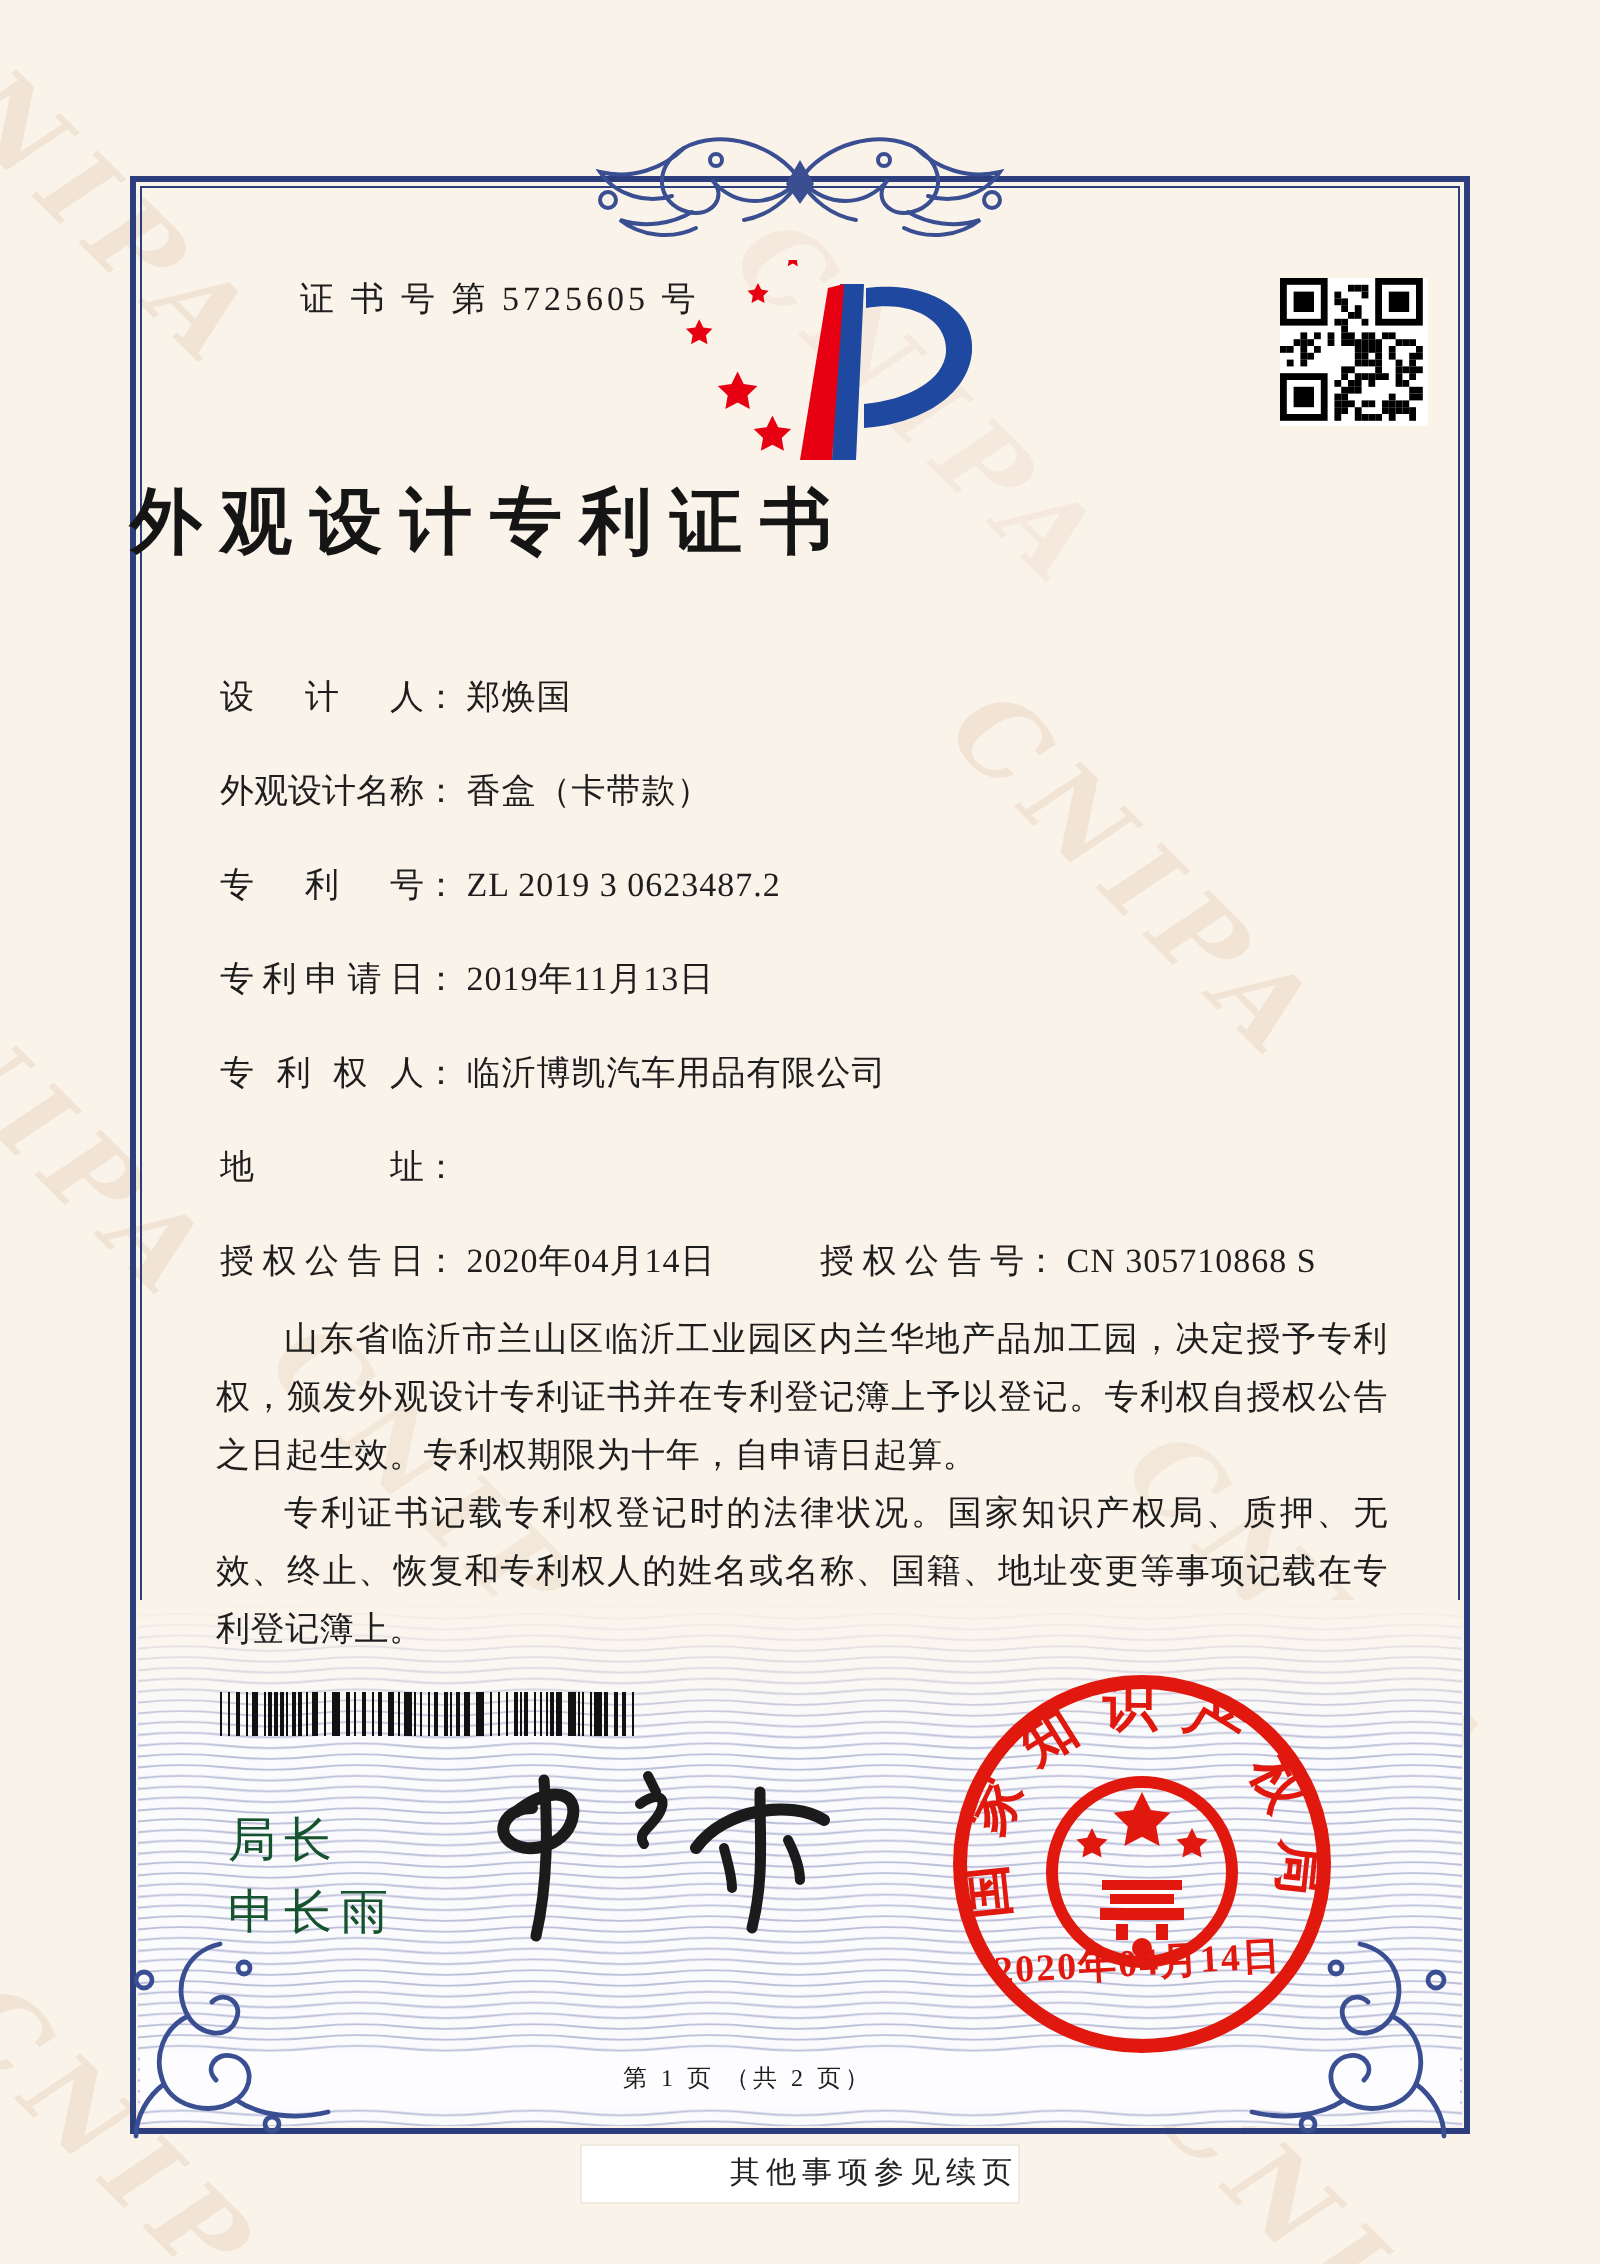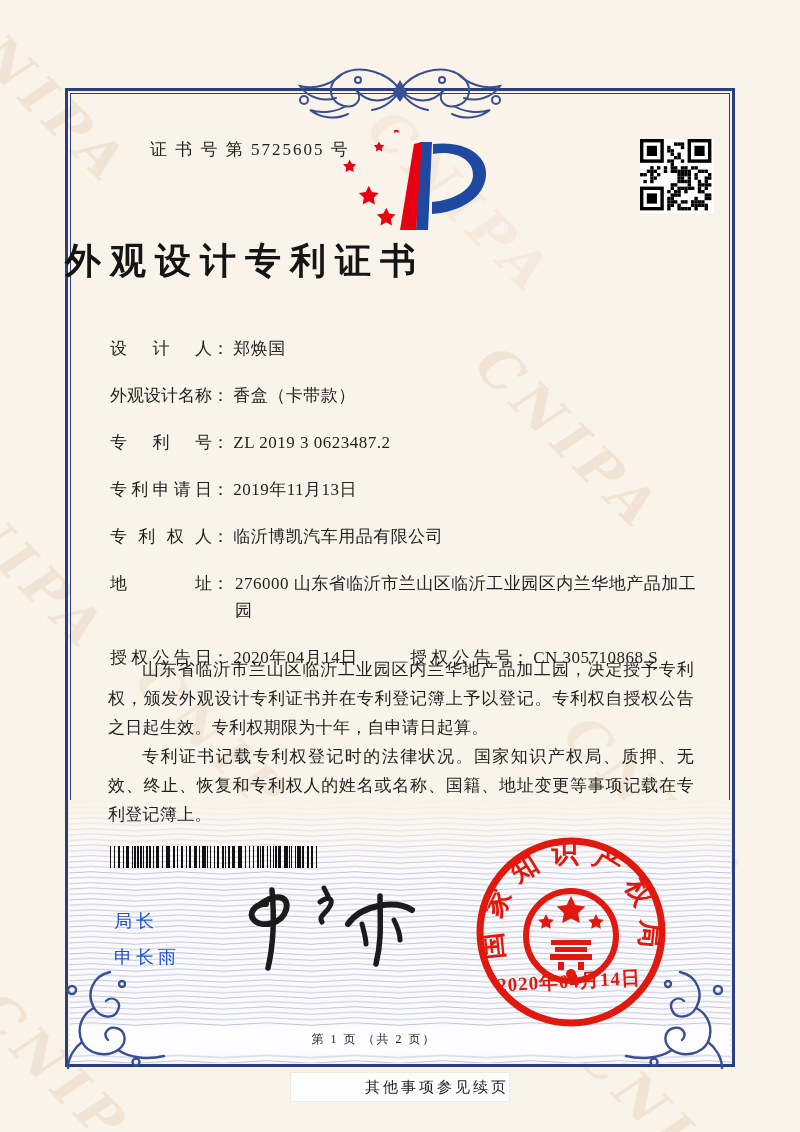--- a/index.html
+++ b/index.html
@@ -58,21 +58,21 @@
 
   
   .body-text { position:absolute; left:108px; top:655px; width:586px; font-size:17px; line-height:29px; z-index:2; }
   .body-text p { text-indent:2em; text-align:justify; letter-spacing:0.3px; }
 
   
   .barcode { position:absolute; left:110px; top:846px; z-index:2; }
 
   
   .signer { position:absolute; left:114px; top:903px; z-index:3; font-family:"Liberation Sans",sans-serif; }
-  .signer div { font-size:18px; letter-spacing:4px; line-height:36px; color:#1d4ed8; }
+  .signer div { font-size:24px; letter-spacing:4px; line-height:36px; color:#14532d; }
   .signature { position:absolute; left:228px; top:876px; z-index:3; }
 
   
   .seal { position:absolute; left:468px; top:834px; z-index:3; }
   .seal-date {
     position:absolute; left:497px; top:968px; width:170px; z-index:4;
     color:#e0180d; font-size:19px; font-weight:bold; letter-spacing:1px;
     transform:rotate(-3deg); white-space:nowrap;
   }
 
@@ -287,21 +287,20 @@
     <span class="lbl">专利申请日</span><span class="colon">：</span>
     <span class="val">2019年11月13日</span>
   </div>
   <div class="row">
     <span class="lbl">专利权人</span><span class="colon">：</span>
     <span class="val">临沂博凯汽车用品有限公司</span>
   </div>
   <div class="row row-flex">
     <span class="lbl">地址</span>
       <span class="colon">：</span>
-    <span class="val">276000 山东省临沂市兰山区临沂工业园区内兰华地产品加工园</span>
   </div>
   <div class="row">
     <span>
       <span class="lbl">授权公告日</span><span class="colon">：</span>
       <span class="val">2020年04月14日</span>
     </span>
     <span class="pair2">
       <span class="lbl">授权公告号</span><span class="colon">：</span>
       <span class="val">CN 305710868 S</span>
     </span>

